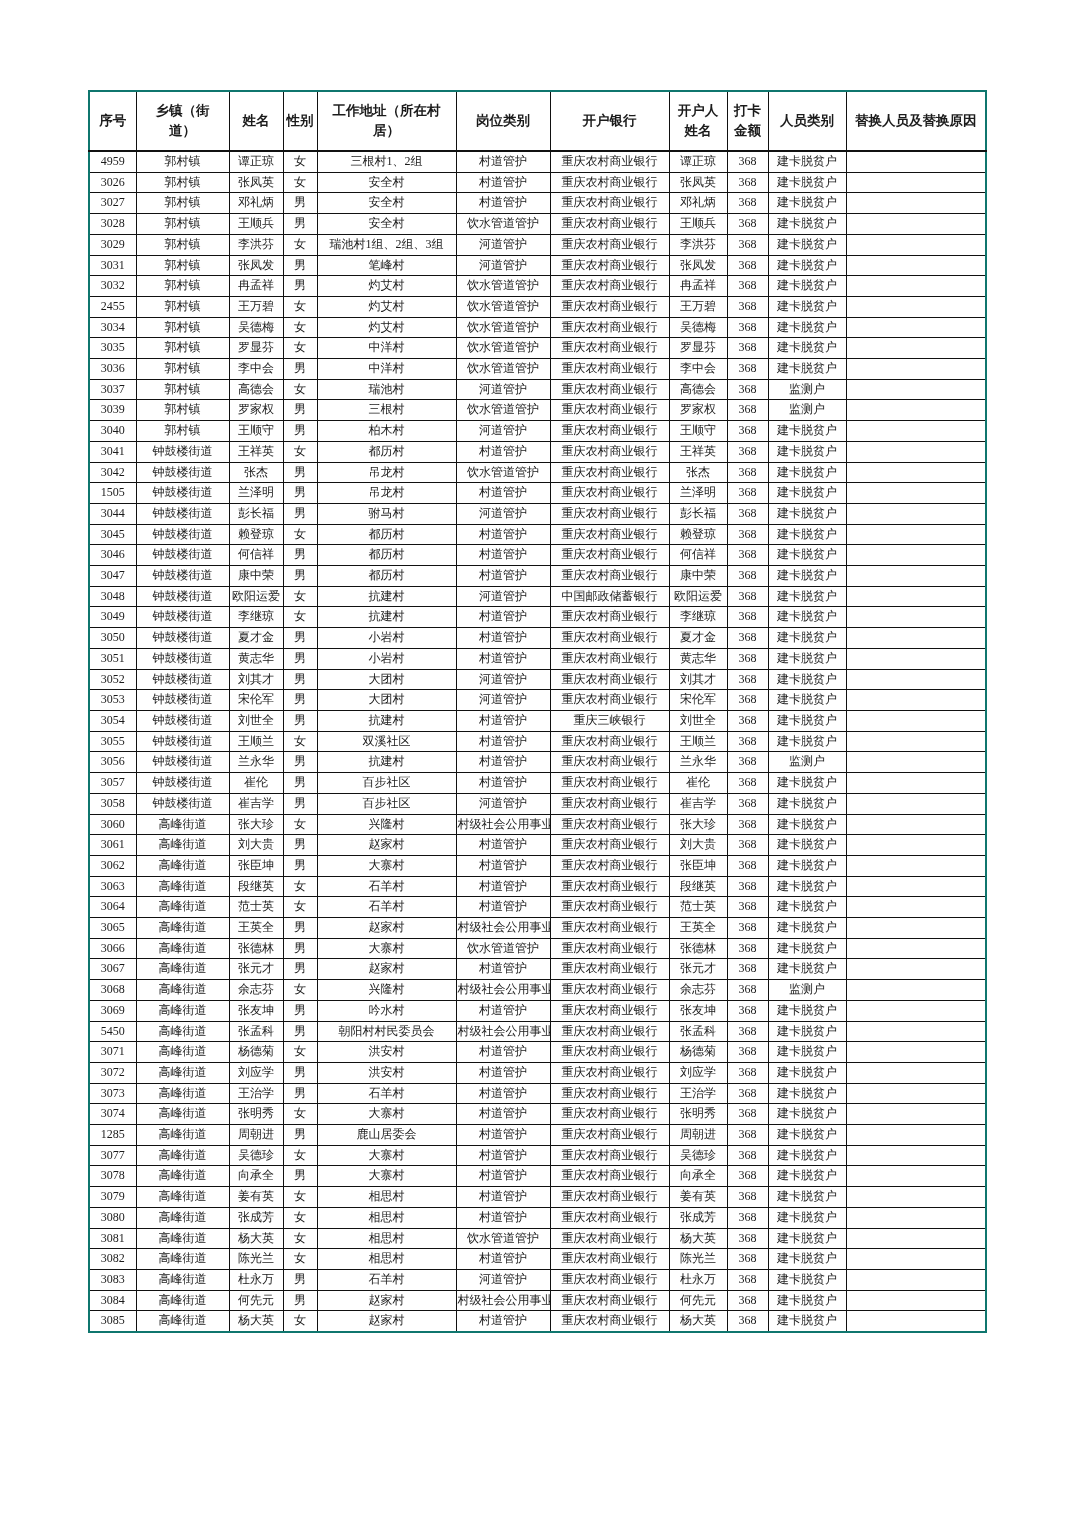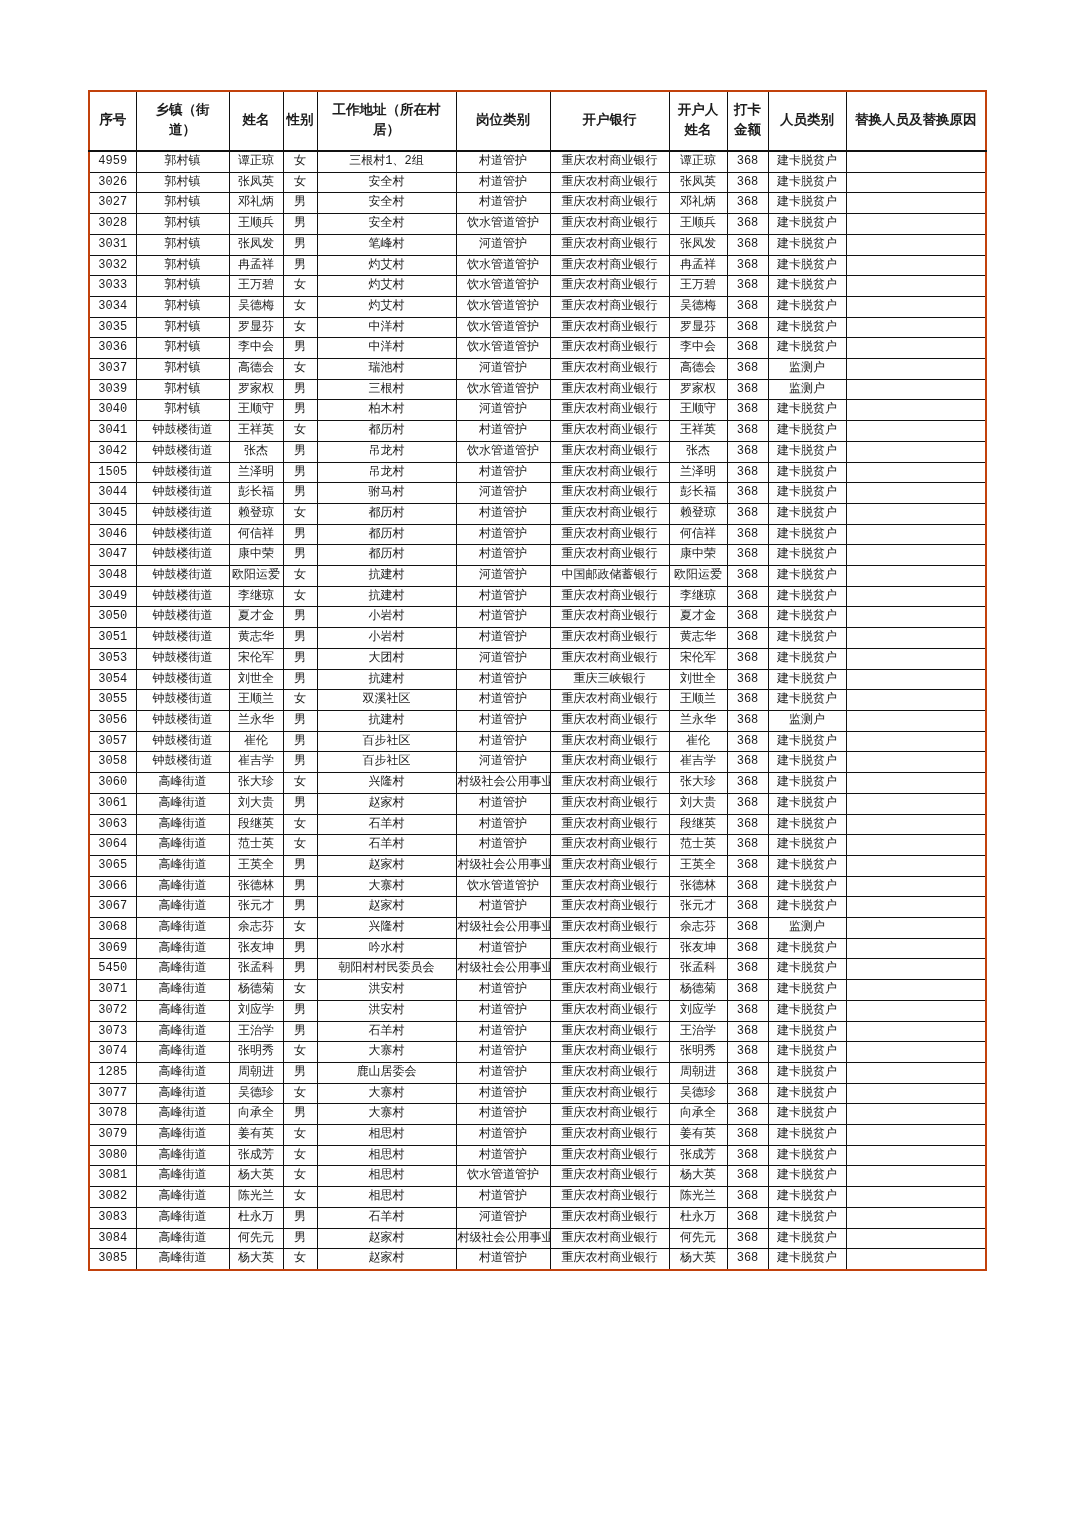--- a/index.html
+++ b/index.html
@@ -16,22 +16,21 @@
   }
   .sheet {
     position: absolute;
     left: 88px;
     top: 90px;
   }
   table.roster {
     border-collapse: collapse;
     table-layout: fixed;
     width: 897px;
-    border: 2px solid #c2410c;
-    font-family: Liberation Mono, monospace;
+    border: 2px solid #0f766e;
   }
   table.roster th,
   table.roster td {
     border: 1px solid #111111;
     text-align: center;
     vertical-align: middle;
   }
   table.roster th {
     height: 58px;
     font-weight: bold;
@@ -134,20 +133,33 @@
           <td>男</td>
           <td>安全村</td>
           <td>饮水管道管护</td>
           <td>重庆农村商业银行</td>
           <td>王顺兵</td>
           <td>368</td>
           <td>建卡脱贫户</td>
           <td></td>
         </tr>
         <tr>
+          <td>3029</td>
+          <td>郭村镇</td>
+          <td>李洪芬</td>
+          <td>女</td>
+          <td>瑞池村1组、2组、3组</td>
+          <td>河道管护</td>
+          <td>重庆农村商业银行</td>
+          <td>李洪芬</td>
+          <td>368</td>
+          <td>建卡脱贫户</td>
+          <td></td>
+        </tr>
+        <tr>
           <td>3031</td>
           <td>郭村镇</td>
           <td>张凤发</td>
           <td>男</td>
           <td>笔峰村</td>
           <td>河道管护</td>
           <td>重庆农村商业银行</td>
           <td>张凤发</td>
           <td>368</td>
           <td>建卡脱贫户</td>
@@ -160,21 +172,21 @@
           <td>男</td>
           <td>灼艾村</td>
           <td>饮水管道管护</td>
           <td>重庆农村商业银行</td>
           <td>冉孟祥</td>
           <td>368</td>
           <td>建卡脱贫户</td>
           <td></td>
         </tr>
         <tr>
-          <td>3033</td>
+          <td>2455</td>
           <td>郭村镇</td>
           <td>王万碧</td>
           <td>女</td>
           <td>灼艾村</td>
           <td>饮水管道管护</td>
           <td>重庆农村商业银行</td>
           <td>王万碧</td>
           <td>368</td>
           <td>建卡脱贫户</td>
           <td></td>
@@ -394,20 +406,33 @@
           <td>男</td>
           <td>小岩村</td>
           <td>村道管护</td>
           <td>重庆农村商业银行</td>
           <td>黄志华</td>
           <td>368</td>
           <td>建卡脱贫户</td>
           <td></td>
         </tr>
         <tr>
+          <td>3052</td>
+          <td>钟鼓楼街道</td>
+          <td>刘其才</td>
+          <td>男</td>
+          <td>大团村</td>
+          <td>河道管护</td>
+          <td>重庆农村商业银行</td>
+          <td>刘其才</td>
+          <td>368</td>
+          <td>建卡脱贫户</td>
+          <td></td>
+        </tr>
+        <tr>
           <td>3053</td>
           <td>钟鼓楼街道</td>
           <td>宋伦军</td>
           <td>男</td>
           <td>大团村</td>
           <td>河道管护</td>
           <td>重庆农村商业银行</td>
           <td>宋伦军</td>
           <td>368</td>
           <td>建卡脱贫户</td>
@@ -493,20 +518,33 @@
         </tr>
         <tr>
           <td>3061</td>
           <td>高峰街道</td>
           <td>刘大贵</td>
           <td>男</td>
           <td>赵家村</td>
           <td>村道管护</td>
           <td>重庆农村商业银行</td>
           <td>刘大贵</td>
+          <td>368</td>
+          <td>建卡脱贫户</td>
+          <td></td>
+        </tr>
+        <tr>
+          <td>3062</td>
+          <td>高峰街道</td>
+          <td>张臣坤</td>
+          <td>男</td>
+          <td>大寨村</td>
+          <td>村道管护</td>
+          <td>重庆农村商业银行</td>
+          <td>张臣坤</td>
           <td>368</td>
           <td>建卡脱贫户</td>
           <td></td>
         </tr>
         <tr>
           <td>3063</td>
           <td>高峰街道</td>
           <td>段继英</td>
           <td>女</td>
           <td>石羊村</td>

